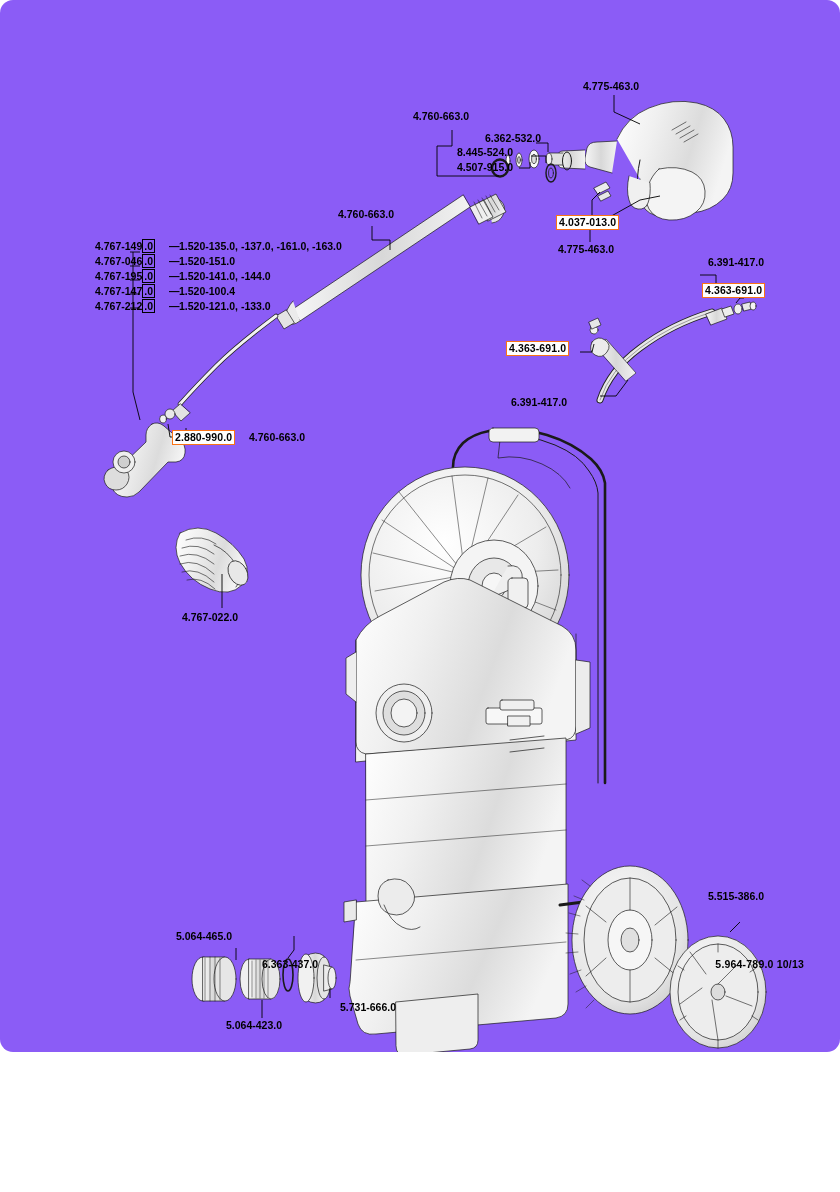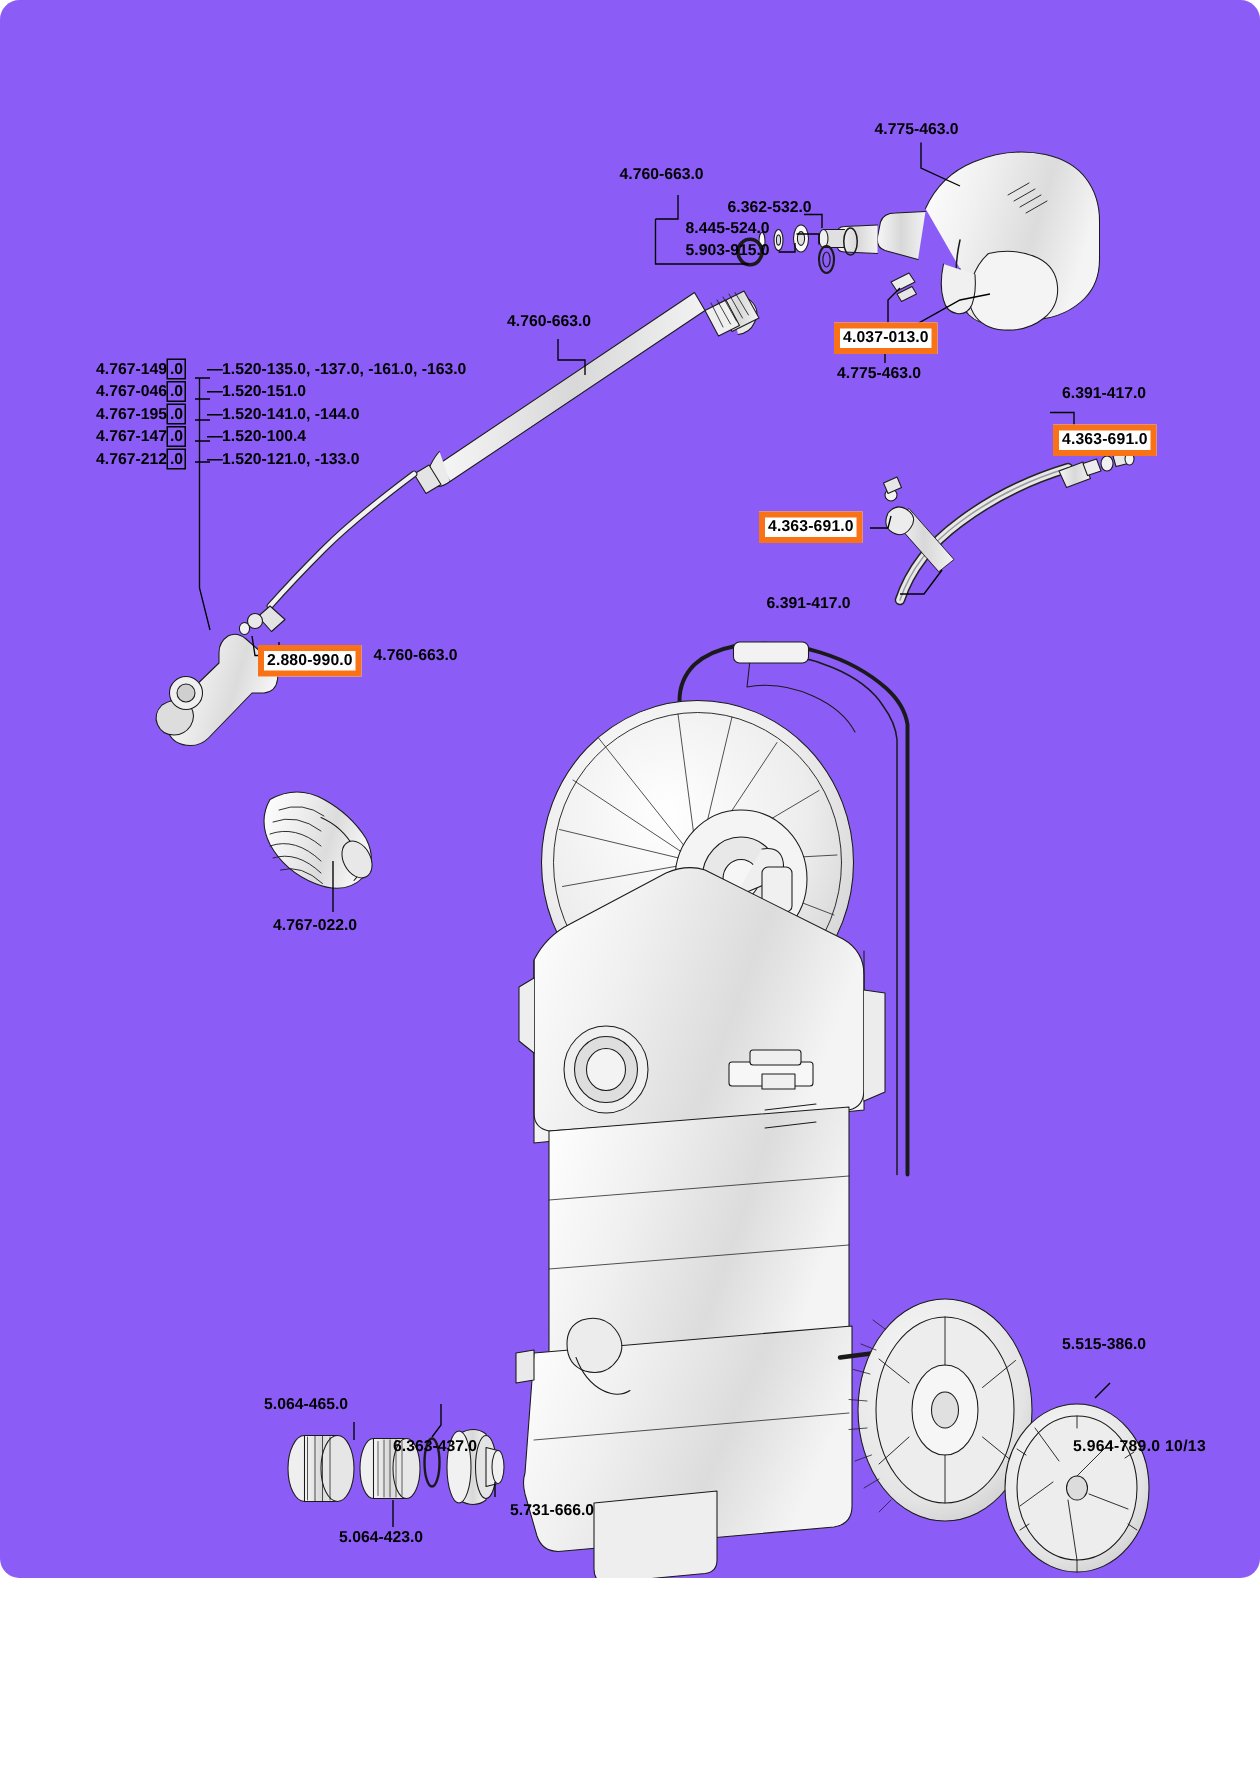--- a/index.html
+++ b/index.html
@@ -21,21 +21,21 @@
   .label {
     position: absolute;
     font-family: "Liberation Sans", sans-serif;
     font-size: 10.5px;
     font-weight: bold;
     color: #000000;
     white-space: nowrap;
     letter-spacing: 0.1px;
   }
   .label.boxed {
-    border: 4px solid #f97316;
+    border: 1px solid #f97316;
     padding: 0px 2px 1px 2px;
     background: #ffffff;
     line-height: 12px;
   }
   
   .numbox {
     position: absolute;
     font-size: 10.5px;
     font-weight: bold;
     white-space: nowrap;
@@ -64,20 +64,21 @@
     top: 239px;
     font-size: 10.5px;
     font-weight: bold;
     line-height: 15px;
   }
   .variant-row {
     display: flex;
     align-items: center;
     height: 15px;
     white-space: nowrap;
+    margin-left: 31px;
   }
   .variant-row .pn {
     width: 74px;
   }
   .variant-row .pn .suf {
     border: 1px solid #000;
     padding: 0 1px;
   }
   .variant-row .dash {
     width: 10px;
@@ -348,21 +349,21 @@
 
   <div class="numbox" style="left:485px; top:132px;">
     <span>6.362-532.0</span>
   </div>
 
   <div class="numbox" style="left:457px; top:146px;">
     <span>8.445-524.0</span>
   </div>
 
   <div class="numbox" style="left:457px; top:161px;">
-    <span>5.903-915.0</span>
+    <span>4.507-915.0</span>
   </div>
 
   <div class="label boxed" style="left:556px; top:215px;">4.037-013.0</div>
 
   <div class="numbox" style="left:558px; top:243px;">
     <span>4.775-463.0</span>
   </div>
 
   <div class="numbox" style="left:338px; top:208px;">
     <span>4.760-663.0</span>

